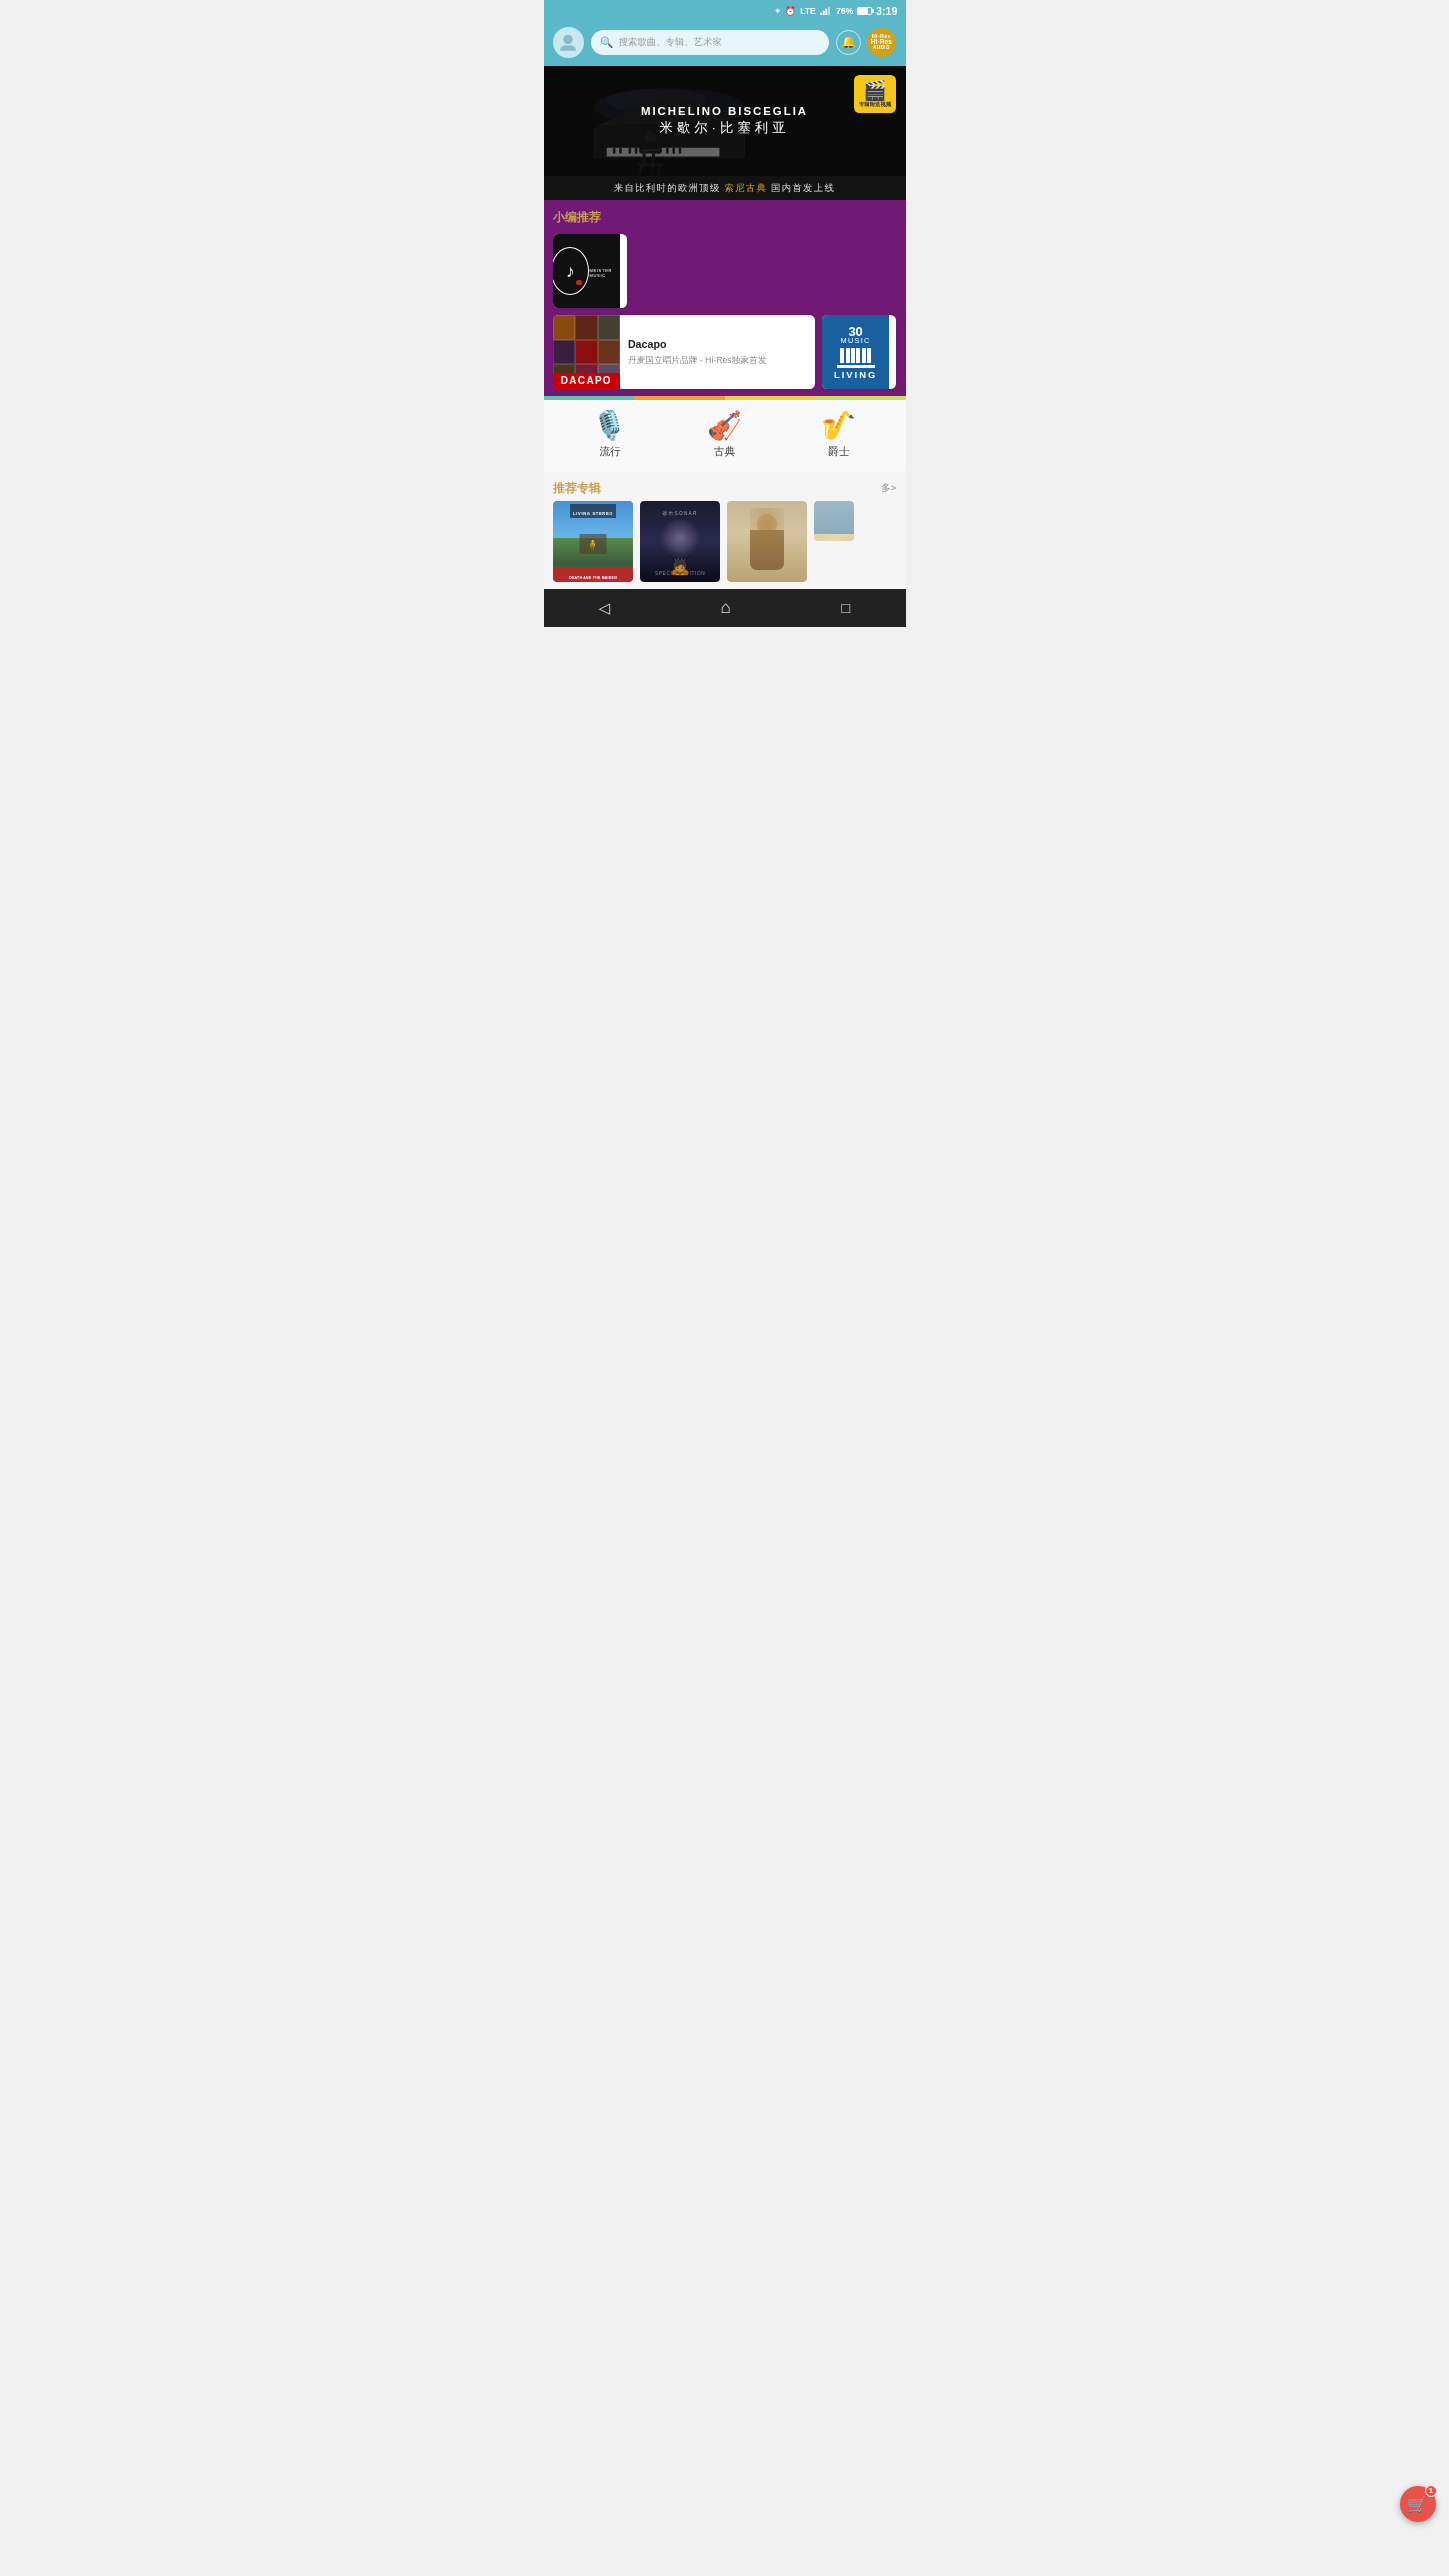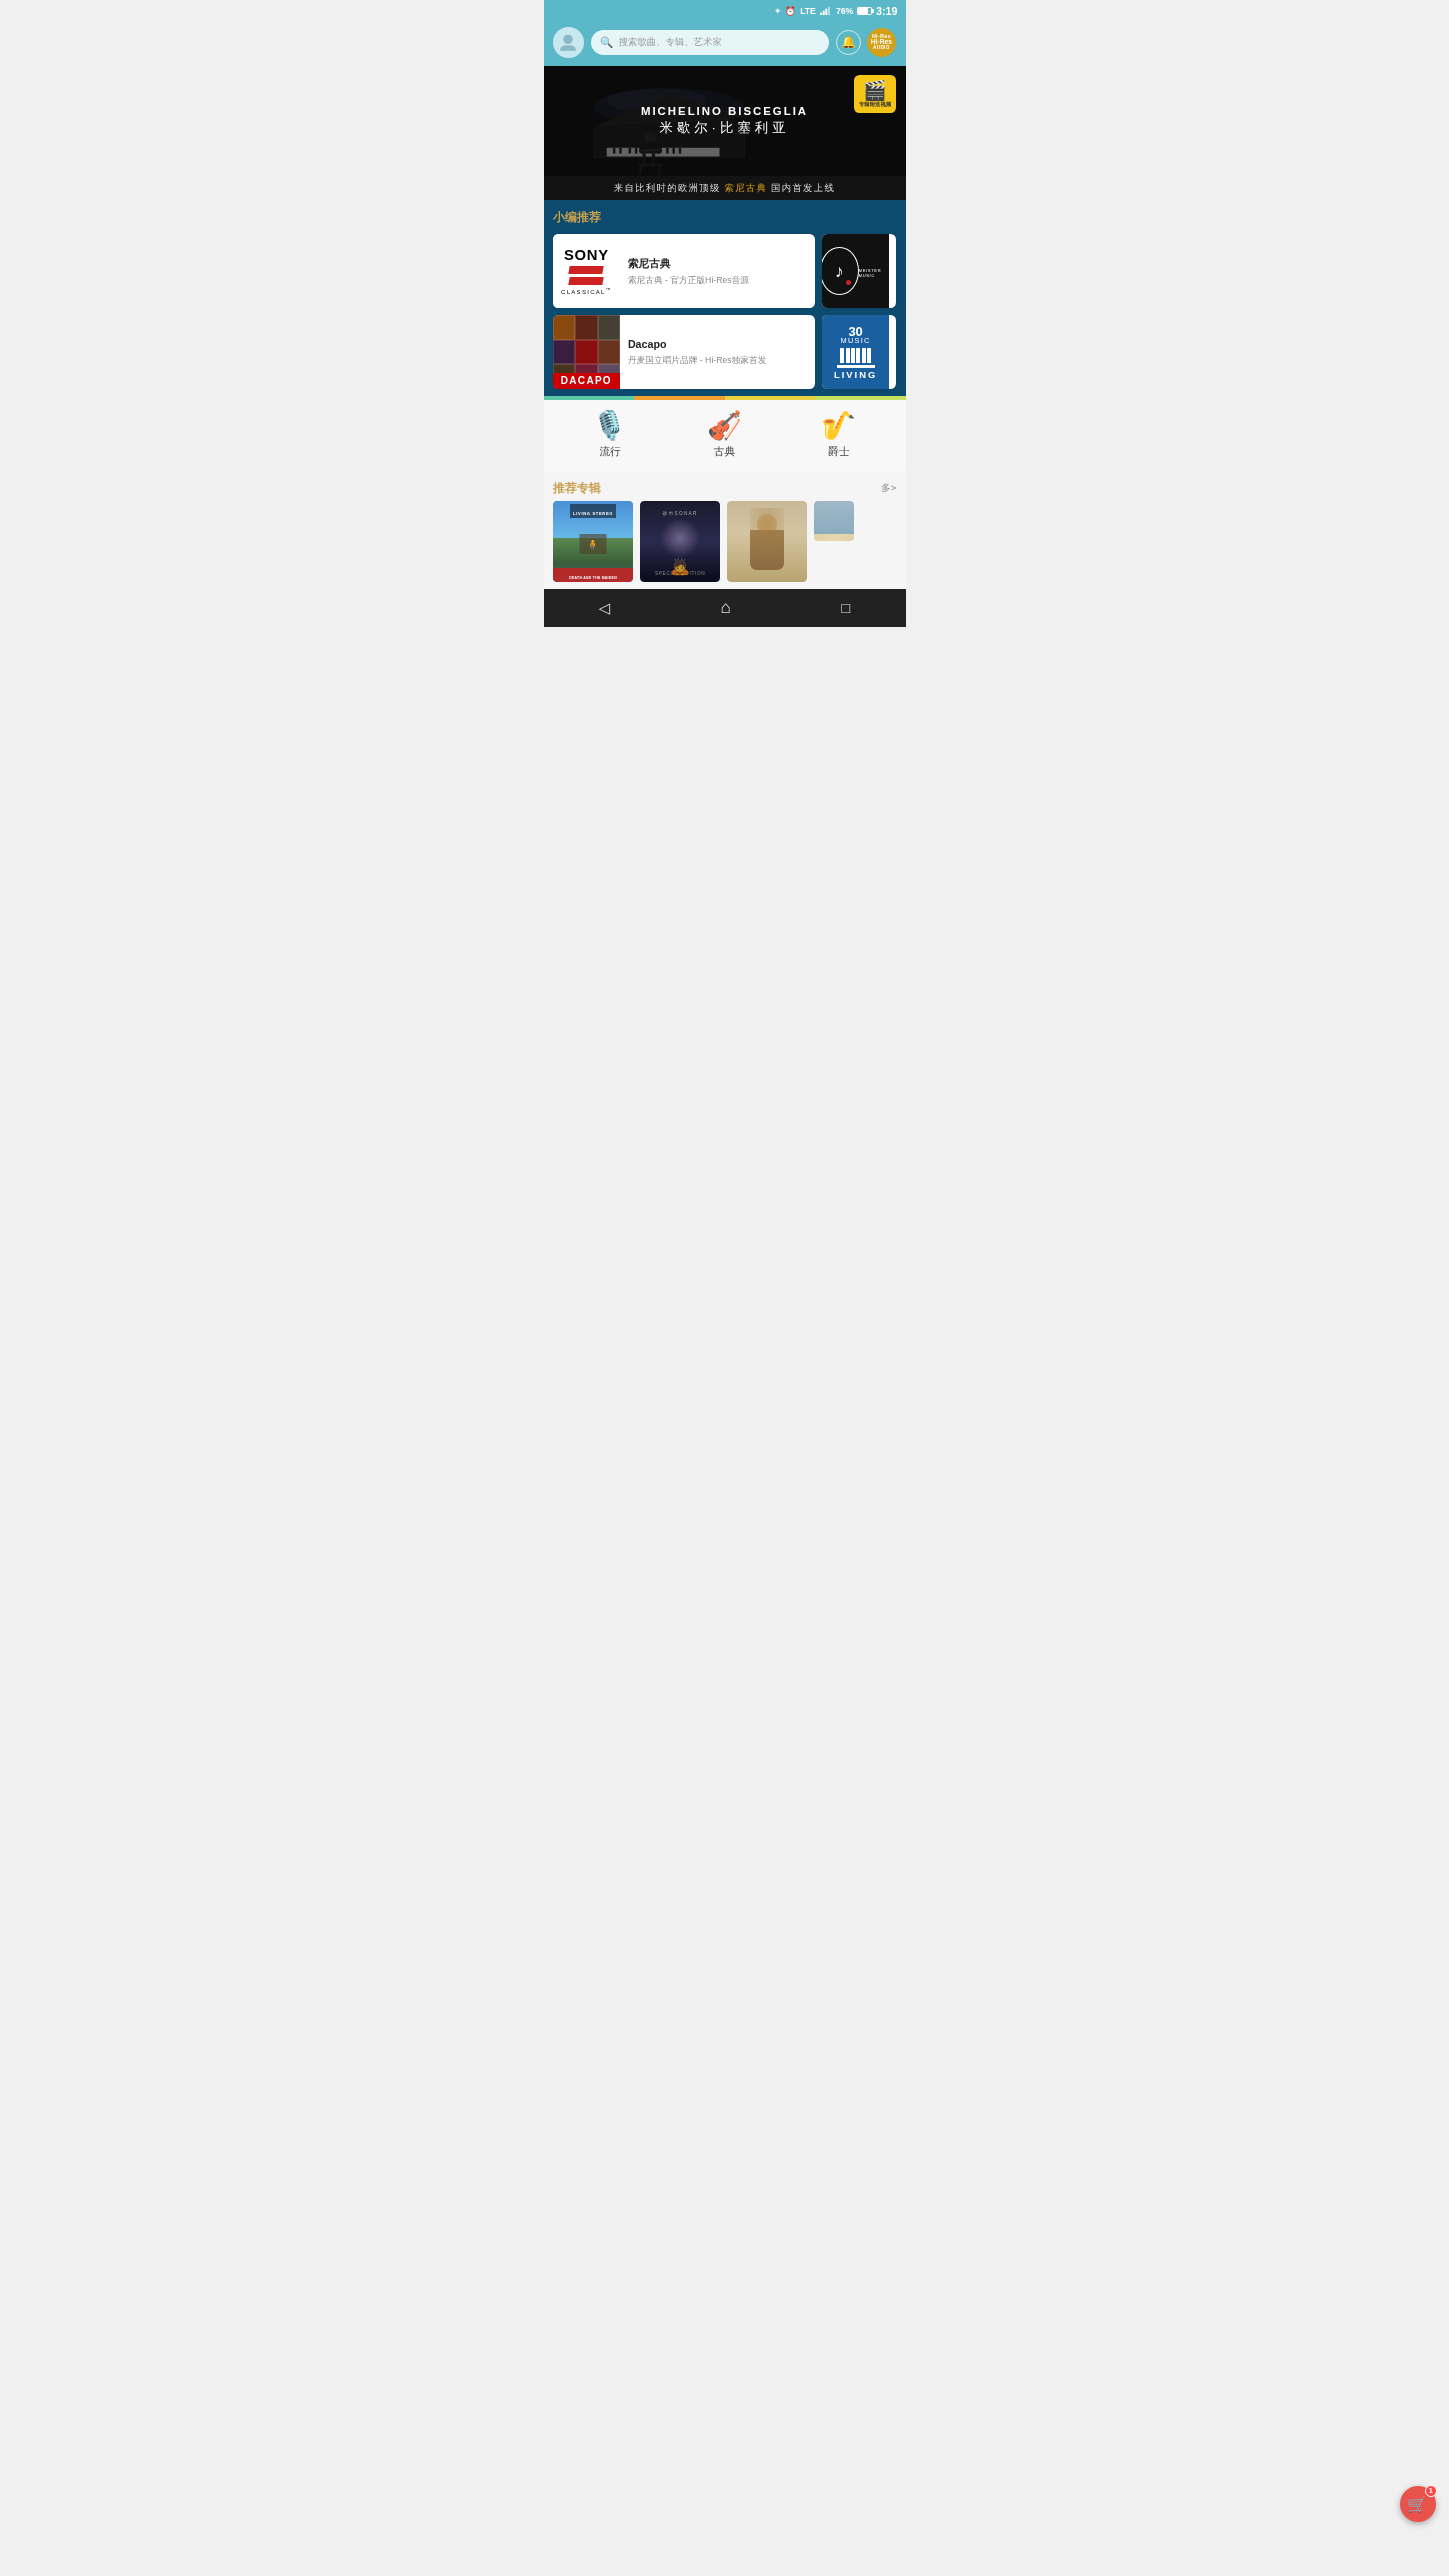--- a/index.html
+++ b/index.html
@@ -219,21 +219,21 @@
       font-size: 9.4px;
       color: #ddd;
       letter-spacing: 1.3px;
     }
     .banner-footer .highlight {
       color: #d4a017;
     }
 
     
     .section {
-      background: #0c4a6e;
+      background: #701a75;
       padding: 9.4px 9.4px 6.7px;
     }
     .section-title {
       font-size: 12px;
       color: #c8a050;
       font-weight: 600;
       margin-bottom: 8px;
     }
 
     
@@ -722,38 +722,20 @@
     <span> </span><span>国内首发上线</span>
   </div>
 </div>
 
 <div class="section">
   <div class="section-title">小编推荐</div>
   <div class="cards-grid">
 
     <div class="card-row">
 
-      <div class="card">
-        <div class="card-logo">
-          <div class="sony-logo-wrap">
-            <span class="sony-text">SONY</span>
-            <div class="sony-red-shape">
-              <div style="display:flex;flex-direction:column;gap:1.3px;">
-                <div style="width:34px;height:8px;background:#cc2222;transform:skewX(-10deg);"></div>
-                <div style="width:34px;height:8px;background:#cc2222;transform:skewX(-10deg);margin-top:2px;"></div>
-              </div>
-            </div>
-            <span class="sony-classical">CLASSICAL<span class="sony-tm">™</span></span>
-          </div>
-        </div>
-        <div class="card-info">
-          <div class="card-name">索尼古典</div>
-          <div class="card-desc">索尼古典 - 官方正版Hi-Res音源</div>
-        </div>
-      </div>
 
       <div class="card" style="max-width: 74px; overflow:hidden;">
         <div class="card-logo">
           <div class="meister-logo-wrap" style="width:74px;height:74px;">
             <div class="meister-circle">
               <span style="font-size:17.4px;color:white;">♪</span>
               <div class="meister-dot"></div>
             </div>
             <span class="meister-text-below">MEISTER MUSIC</span>
           </div>

